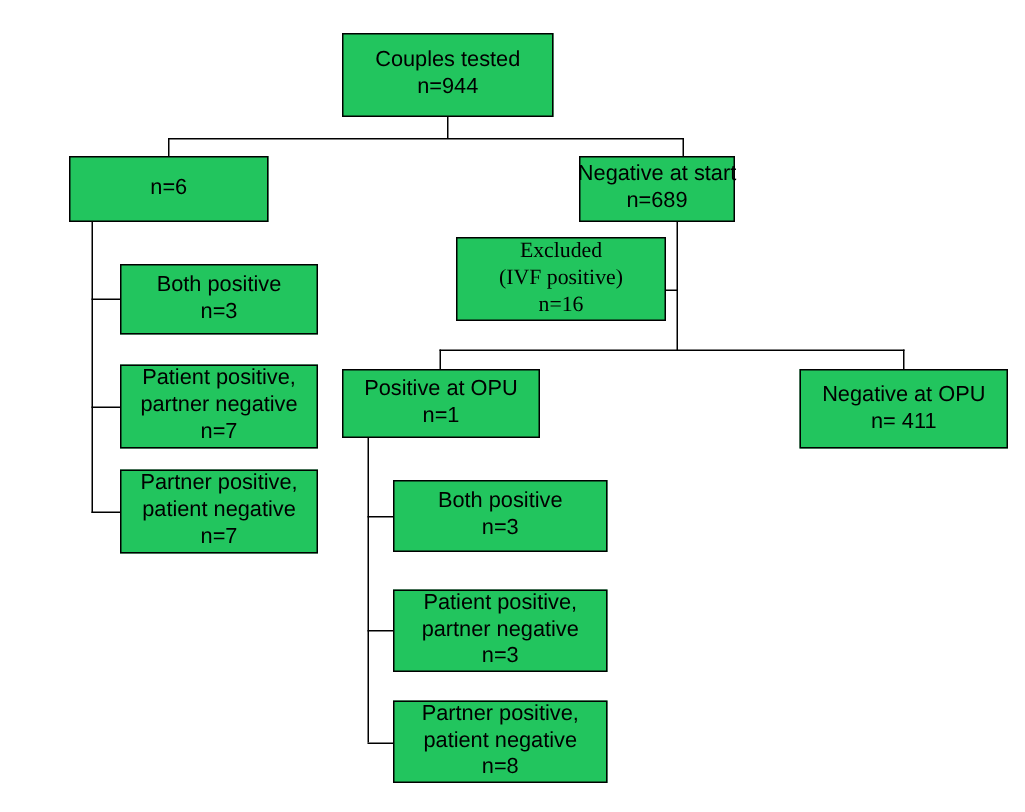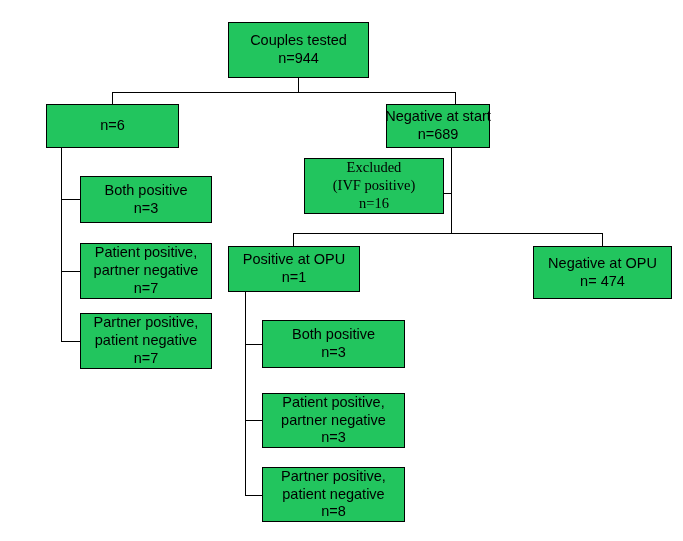--- a/index.html
+++ b/index.html
@@ -112,21 +112,21 @@
     <span class="line">n=16</span>
   </div>
 
   <div class="node" style="left:228px; top:246px; width:132px; height:46px;">
     <span class="line">Positive at OPU</span>
     <span class="line">n=1</span>
   </div>
 
   <div class="node" style="left:533px; top:246px; width:139px; height:53px;">
     <span class="line">Negative at OPU</span>
-    <span class="line">n= 474</span>
+    <span class="line">n= 411</span>
   </div>
 
   <div class="node" style="left:262px; top:320px; width:143px; height:48px;">
     <span class="line">Both positive</span>
     <span class="line">n=3</span>
   </div>
 
   <div class="node" style="left:262px; top:393px; width:143px; height:55px;">
     <span class="line">Patient positive,</span>
     <span class="line">partner negative</span>

